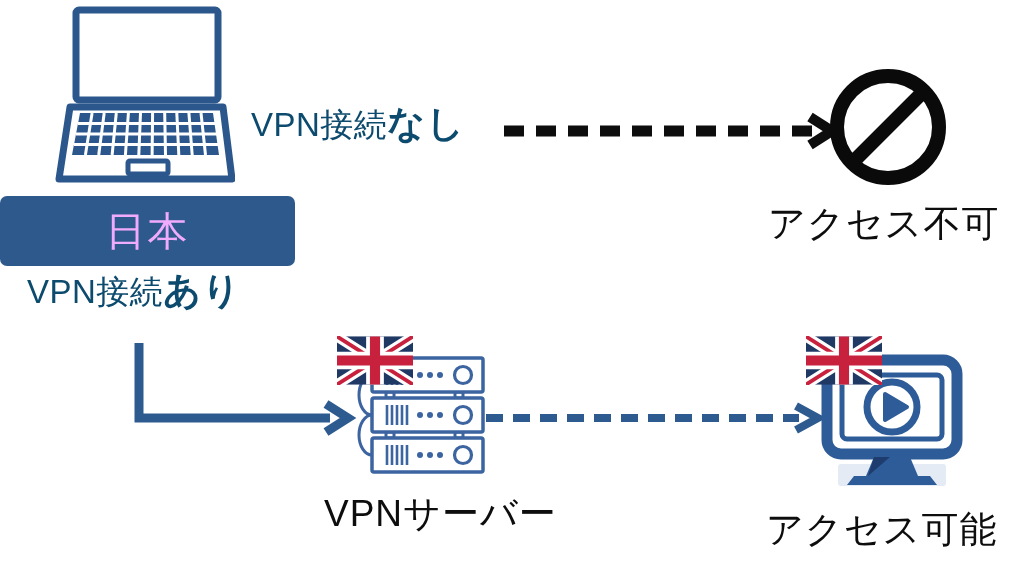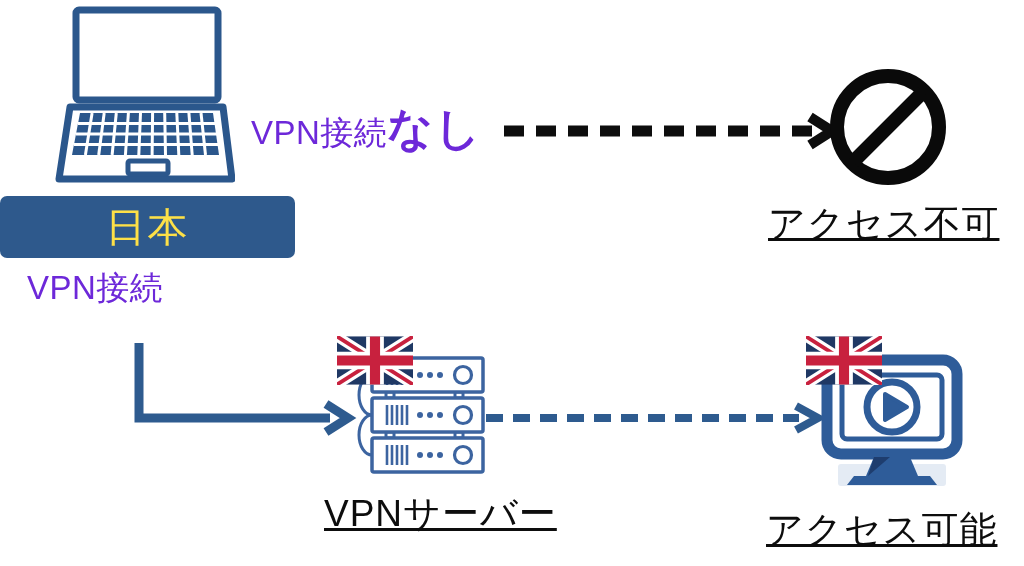--- a/index.html
+++ b/index.html
@@ -3,29 +3,29 @@
 <meta charset="utf-8">
 <style>
   html,body{margin:0;padding:0;}
   body{
     width:1024px;height:566px;position:relative;overflow:hidden;
     background:#ffffff;
     font-family:"Liberation Sans", sans-serif;
   }
   .abs{position:absolute;}
   .label{color:#0d0d0d;white-space:nowrap;}
-  .vpn-line{display:flex;align-items:baseline;white-space:nowrap;color:#6d28d9;}
+  .vpn-line{display:flex;align-items:baseline;white-space:nowrap;color:#0c4a6e;}
   .vpn-prefix{font-size:33px;font-weight:400;letter-spacing:0.5px;}
-  .vpn-em{font-size:45px;font-weight:700;letter-spacing:1px;}
-  .caption{font-size:37px;font-weight:400;letter-spacing:1px;text-decoration:underline;}
+  .vpn-em{font-size:37px;font-weight:700;letter-spacing:1px;}
+  .caption{font-size:37px;font-weight:400;letter-spacing:1px;}
   .japan-box{
-    left:0;top:196px;width:295px;height:62px;
+    left:0;top:196px;width:295px;height:70px;
     background:#2E598C;border-radius:7px;
     display:flex;align-items:center;justify-content:center;
-    color:#fde047;font-size:40px;letter-spacing:2px;
+    color:#f0abfc;font-size:40px;letter-spacing:2px;
   }
   .z2{z-index:2;} .z3{z-index:3;}
   svg{display:block;}
 </style>
 </head>
 <body>
 
 <div class="abs" style="left:55px;top:3px;width:180px;height:182px;">
   <svg width="180" height="182" viewBox="0 0 180 182" fill="none">
     <rect x="21" y="7" width="142" height="90" rx="3" fill="#fff" stroke="#2B578C" stroke-width="7"></rect>
@@ -70,20 +70,21 @@
   <svg width="130" height="130" viewBox="0 0 130 130" fill="none">
     <circle cx="65" cy="65" r="51" stroke="#0a0a0a" stroke-width="14"></circle>
     <line x1="30" y1="100" x2="100" y2="30" stroke="#0a0a0a" stroke-width="14"></line>
   </svg>
 </div>
 
 <div class="abs label caption" style="left:768px;top:199px;">アクセス不可</div>
 
 <div class="abs vpn-line" style="left:27px;top:266px;">
   <span class="vpn-prefix">VPN接続</span>
+  <span class="vpn-em">あり</span>
 </div>
 
 <div class="abs" style="left:130px;top:333px;width:230px;height:105px;">
   <svg width="230" height="105" viewBox="0 0 230 105" fill="none">
     <path d="M9 10 L9 85 L200 85" stroke="#2E5B8F" stroke-width="9" fill="none"></path>
     <path d="M196 71 L218 85 L196 99" stroke="#2E5B8F" stroke-width="9" fill="none"></path>
   </svg>
 </div>
 
 <div class="abs z3" style="left:337px;top:336px;width:76px;height:49px;">

